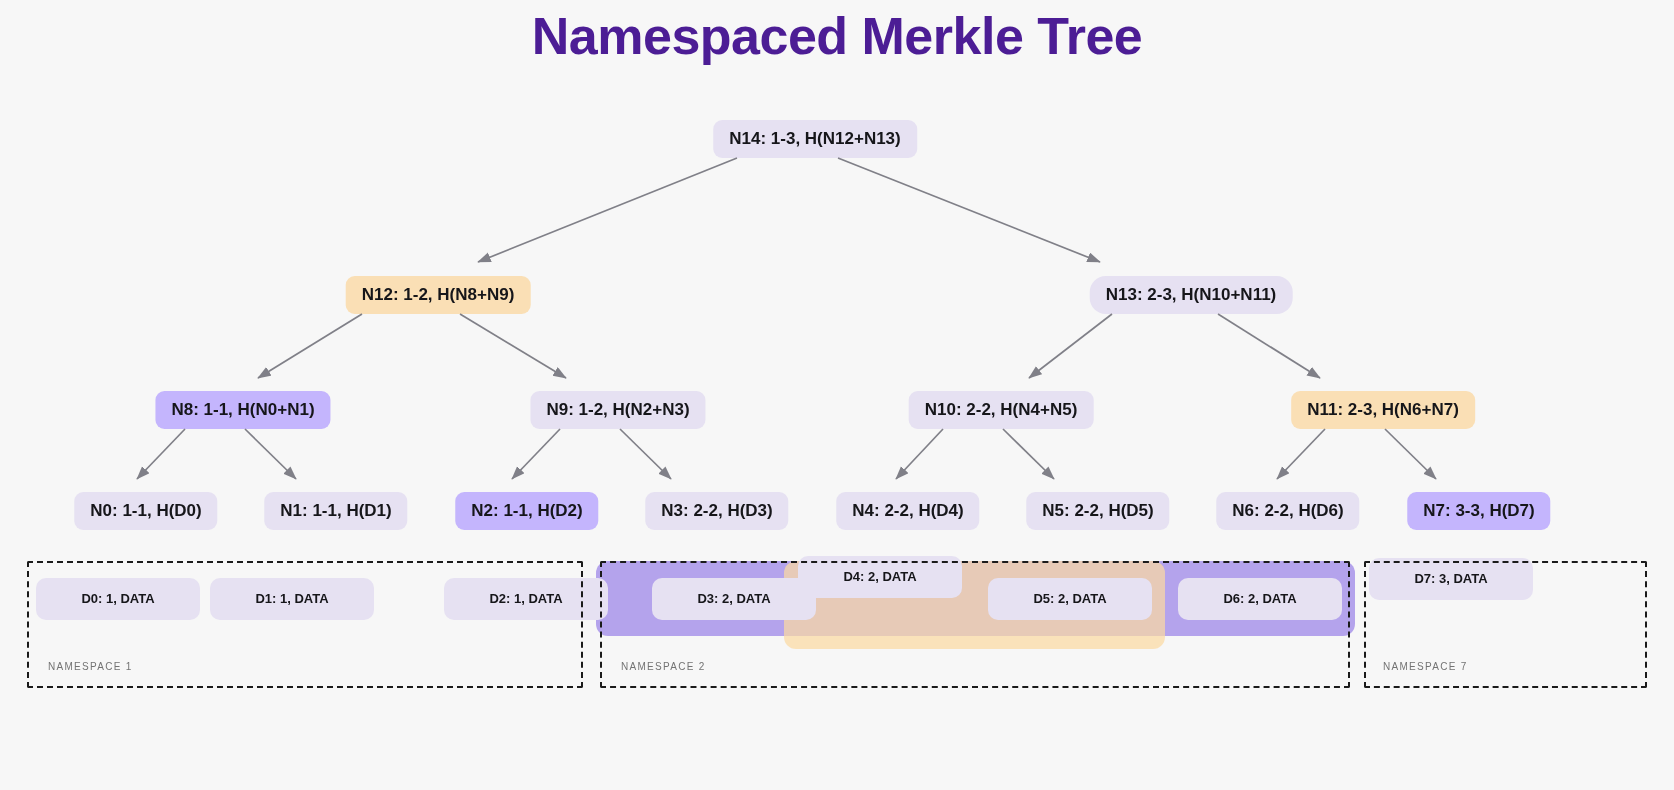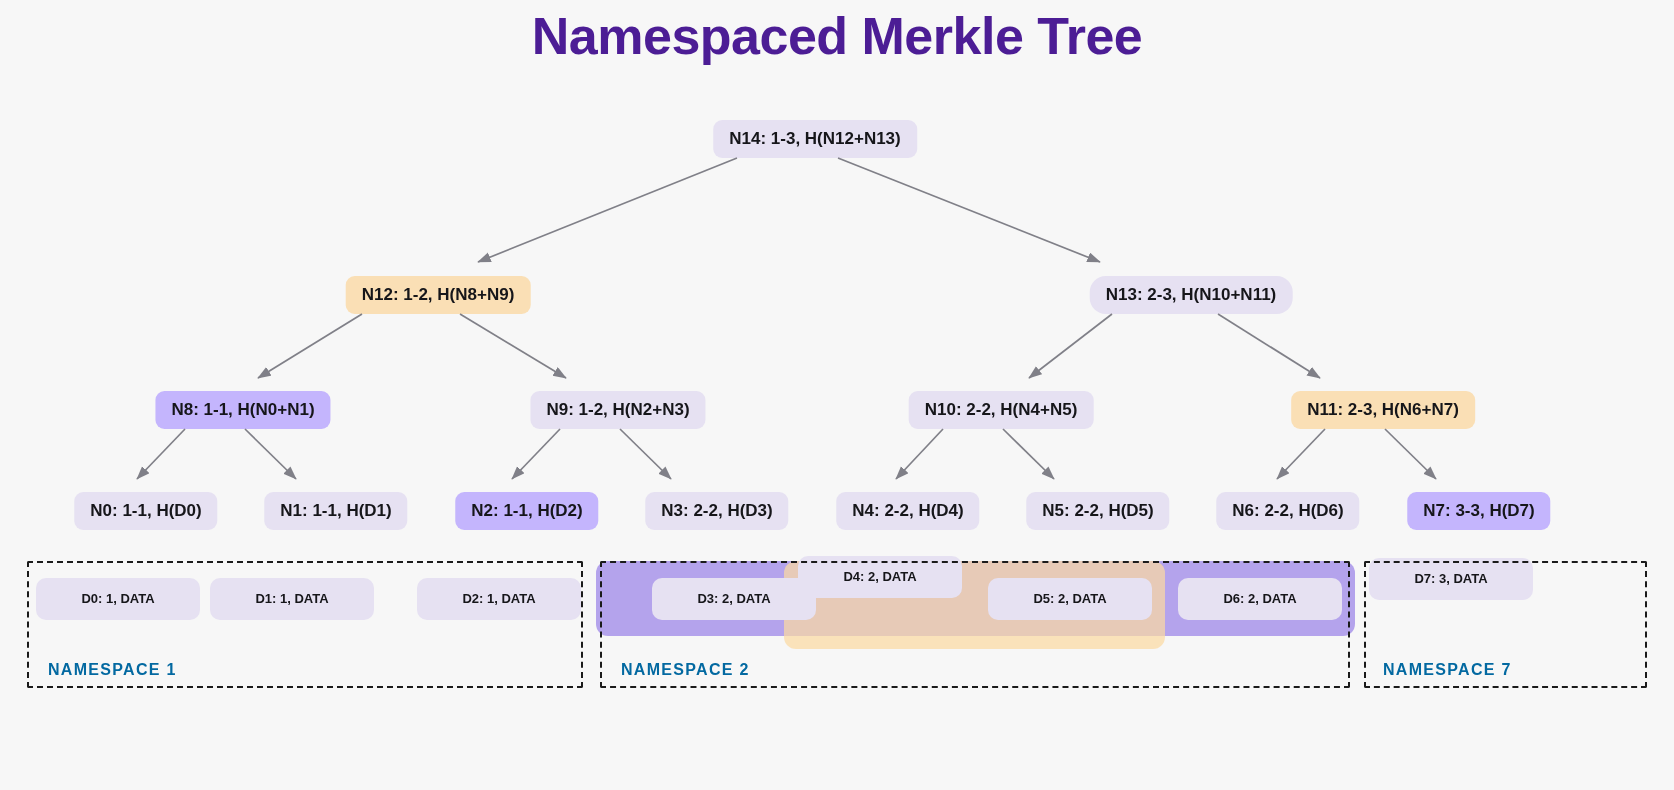--- a/index.html
+++ b/index.html
@@ -63,24 +63,24 @@
   .nsbox{
     position:absolute;
     border:2px dashed #1b1b1b;
     border-radius:2px;
     box-sizing:border-box;
     background:transparent;
     z-index:7;
   }
   .nslabel{
     position:absolute;
-    font-size:16px;
-    font-weight:bold;
+    font-size:10px;
+    font-weight:normal;
     letter-spacing:1.3px;
-    color:#0369a1;
+    color:#737373;
     white-space:nowrap;
     z-index:8;
   }
 
   
   .band{
     position:absolute;
     border-radius:12px;
     box-sizing:border-box;
   }
@@ -143,21 +143,21 @@
       <div class="node n-purple" style="left: 499px; top: 492px;">N2: 1-1, H(D2)</div>
       <div class="node n-plain" style="left: 689px; top: 492px;">N3: 2-2, H(D3)</div>
       <div class="node n-plain" style="left: 880px; top: 492px;">N4: 2-2, H(D4)</div>
       <div class="node n-plain" style="left: 1070px; top: 492px;">N5: 2-2, H(D5)</div>
       <div class="node n-plain" style="left: 1260px; top: 492px;">N6: 2-2, H(D6)</div>
       <div class="node n-purple" style="left: 1451px; top: 492px;">N7: 3-3, H(D7)</div>
     </div>
   <div id="data-layer">
       <div class="dcell" style="left: 118px; top: 578px;">D0: 1, DATA</div>
       <div class="dcell" style="left: 292px; top: 578px;">D1: 1, DATA</div>
-      <div class="dcell" style="left: 499px; top: 578px; border-radius: 10px;">D2: 1, DATA</div>
+      <div class="dcell" style="left: 526px; top: 578px; border-radius: 10px;">D2: 1, DATA</div>
       <div class="dcell" style="left: 689px; top: 578px; margin-left: 45px;">D3: 2, DATA</div>
       <div class="dcell" style="left: 880px; top: 556px;">D4: 2, DATA</div>
       <div class="dcell" style="left: 1070px; top: 578px;">D5: 2, DATA</div>
       <div class="dcell" style="left: 1260px; top: 578px;">D6: 2, DATA</div>
       <div class="dcell" style="left: 1451px; top: 558px;">D7: 3, DATA</div>
     </div>
   <div id="ns-layer">
       <div class="nsbox" style="left: 27px; top: 561px; width: 556px; height: 127px;"></div>
       <div class="nslabel" style="left: 48px; top: 661px;">NAMESPACE 1</div>
       <div class="nsbox" style="left: 600px; top: 561px; width: 750px; height: 127px;"></div>

